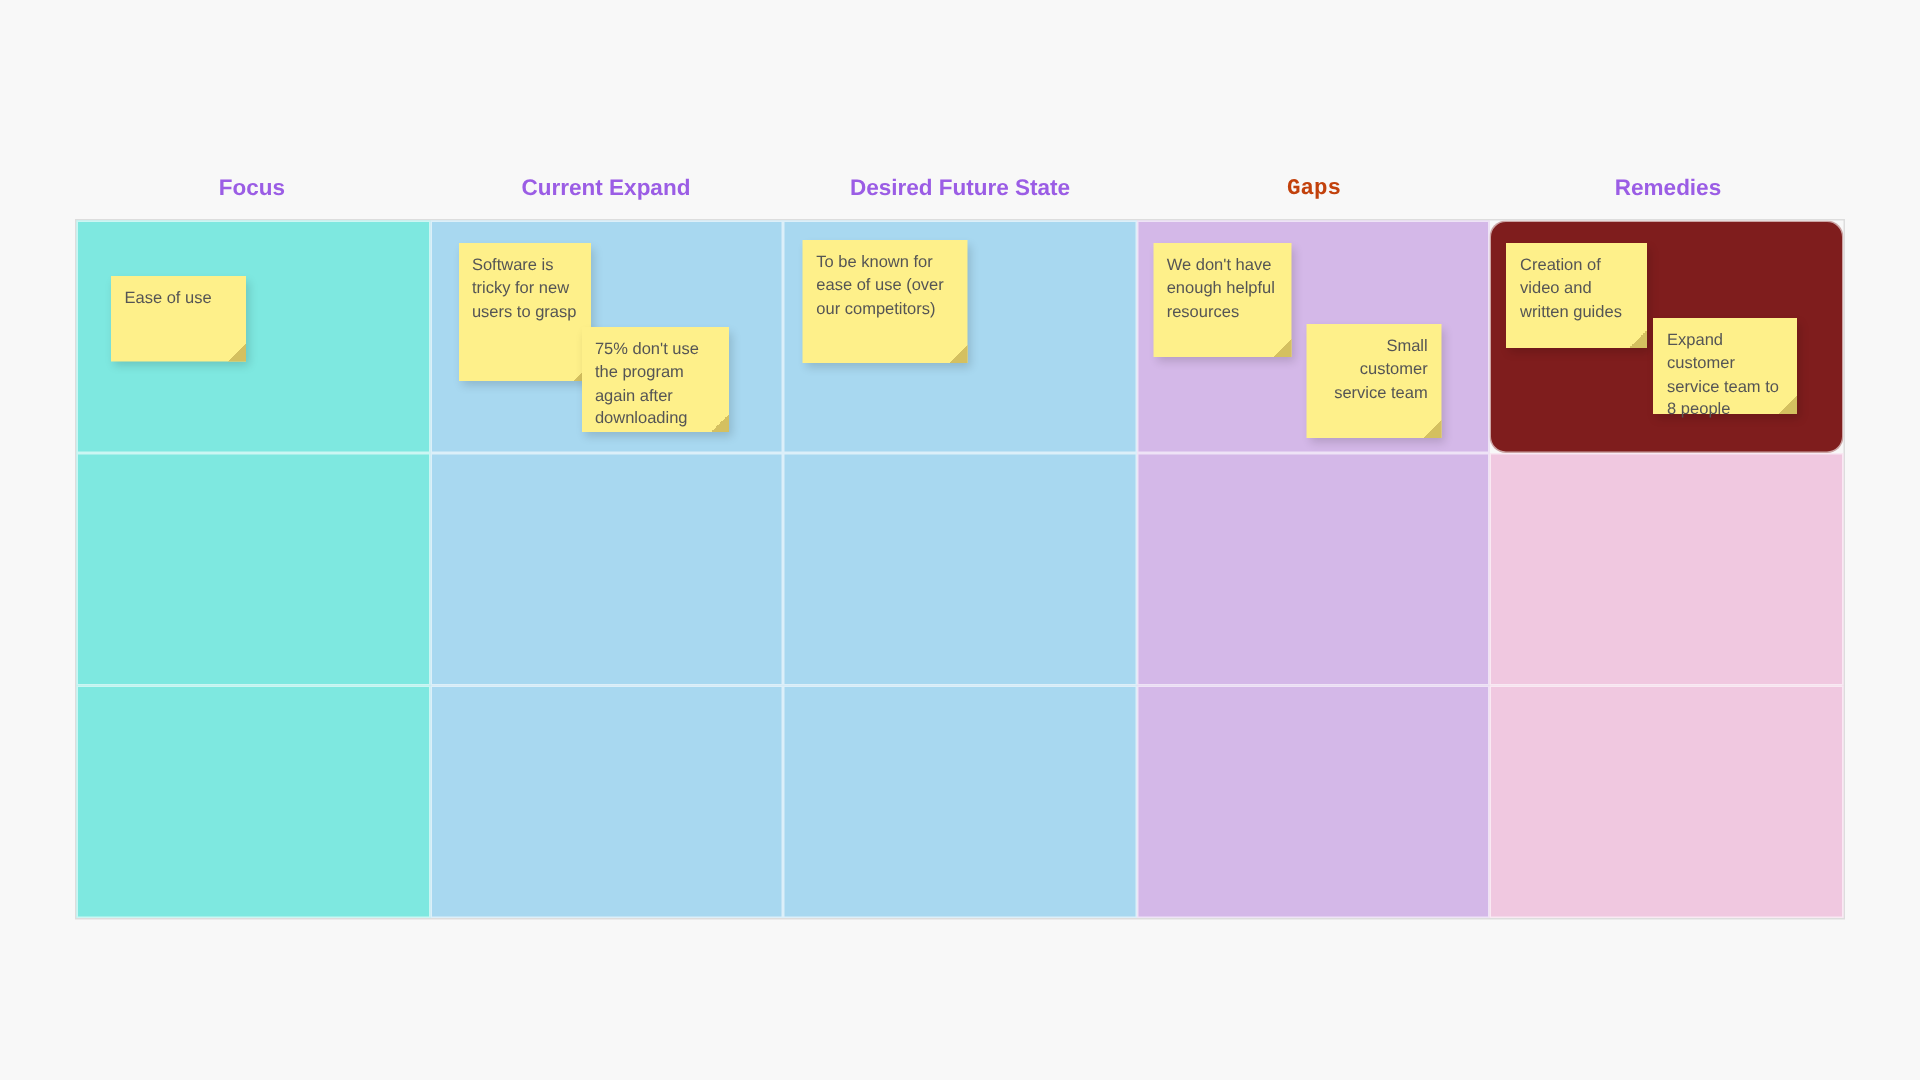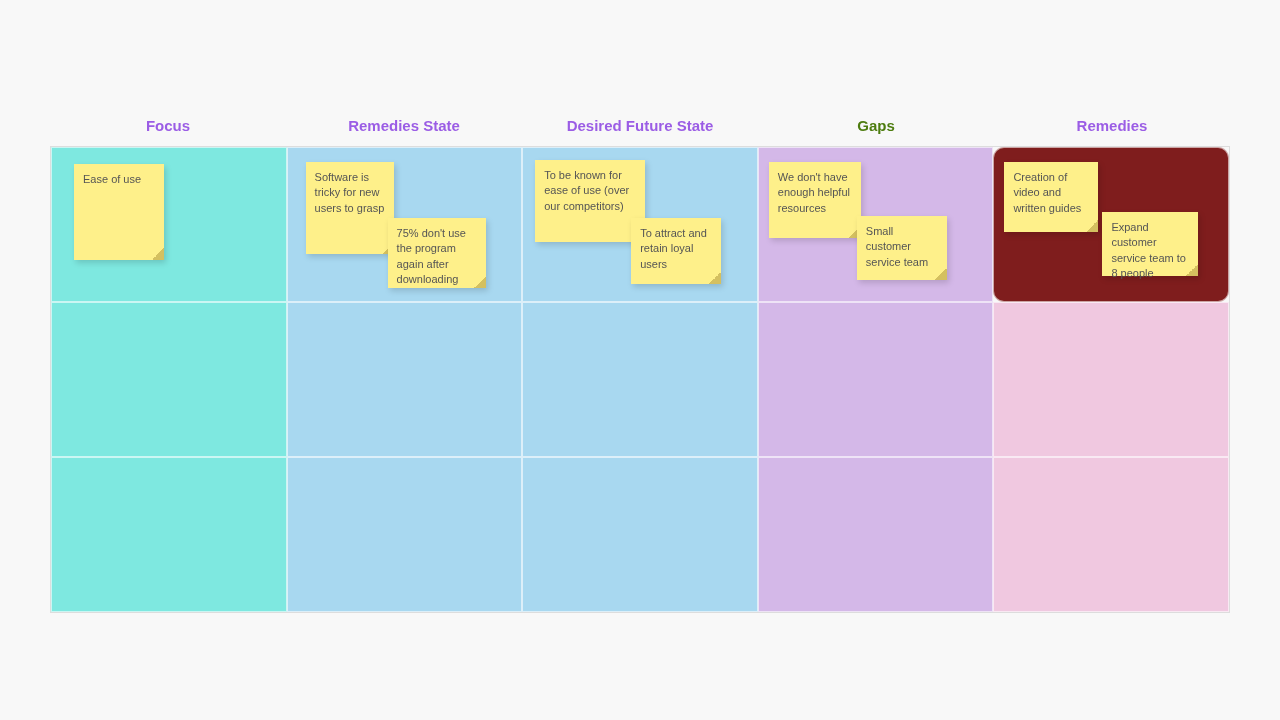--- a/index.html
+++ b/index.html
@@ -23,21 +23,21 @@
     }
     .col-header {
       text-align: center;
       padding: 10px 0 12px 0;
       font-weight: bold;
       font-size: 15px;
     }
     .col-header.focus { color: #9b5de5; }
     .col-header.current { color: #9b5de5; }
     .col-header.desired { color: #9b5de5; }
-    .col-header.gaps { color: #4d7c0f; }
+    .col-header.gaps { color: #c2410c; font-family: Liberation Mono, monospace; }
     .col-header.remedies { color: #9b5de5; }
 
     .grid {
       display: grid;
       grid-template-columns: repeat(5, 1fr);
       grid-template-rows: repeat(3, 155px);
       border: 1px solid #ddd;
     }
     .cell {
       border: 1px solid rgba(255,255,255,0.6);
@@ -82,57 +82,54 @@
       background: linear-gradient(135deg, #fef08a 50%, #d4c060 50%);
     }
   </style>
 </head>
 <body>
 
 <div class="board-container">
 
   <div class="headers">
     <div class="col-header focus">Focus</div>
-    <div class="col-header current">Remedies State</div>
+    <div class="col-header current">Current Expand</div>
     <div class="col-header desired">Desired Future State</div>
     <div class="col-header gaps">Gaps</div>
     <div class="col-header remedies">Remedies</div>
   </div>
 
   <div class="grid">
 
     <div class="cell r1 c1">
-      <div class="sticky-note" style="top:16px; left:22px; width:90px; height:96px;">
+      <div class="sticky-note" style="top:36px; left:22px; width:90px; height:57px;">
         <span>Ease of use</span>
       </div>
     </div>
 
     <div class="cell r1 c2">
       <div class="sticky-note" style="top:14px; left:18px; width:88px; height:92px;">
         <span>Software is tricky for new users to grasp</span>
       </div>
       <div class="sticky-note" style="top:70px; left:100px; width:98px; height:70px;">
         <span>75% don't use the program again after downloading</span>
       </div>
     </div>
 
     <div class="cell r1 c3">
       <div class="sticky-note" style="top:12px; left:12px; width:110px; height:82px;">
         <span>To be known for ease of use (over our competitors)</span>
       </div>
-      <div class="sticky-note" style="top:70px; left:108px; width:90px; height:66px;">
-        <span>To attract and retain loyal users</span>
-      </div>
     </div>
 
     <div class="cell r1 c4">
       <div class="sticky-note" style="top:14px; left:10px; width:92px; height:76px;">
         <span>We don't have enough helpful resources</span>
       </div>
-      <div class="sticky-note" style="top:68px; left:98px; width:90px; height:64px;">
+      <div class="sticky-note" style="top:68px; left:112px; width:90px; height:76px;text-align:right;">
         <span>Small customer service team</span>
       </div>
     </div>
 
     <div class="cell r1 c5">
       <div class="sticky-note" style="top:14px; left:10px; width:94px; height:70px;">
         <span>Creation of video and written guides</span>
       </div>
       <div class="sticky-note" style="top:64px; left:108px; width:96px; height:64px;">
         <span>Expand customer service team to 8 people</span>

